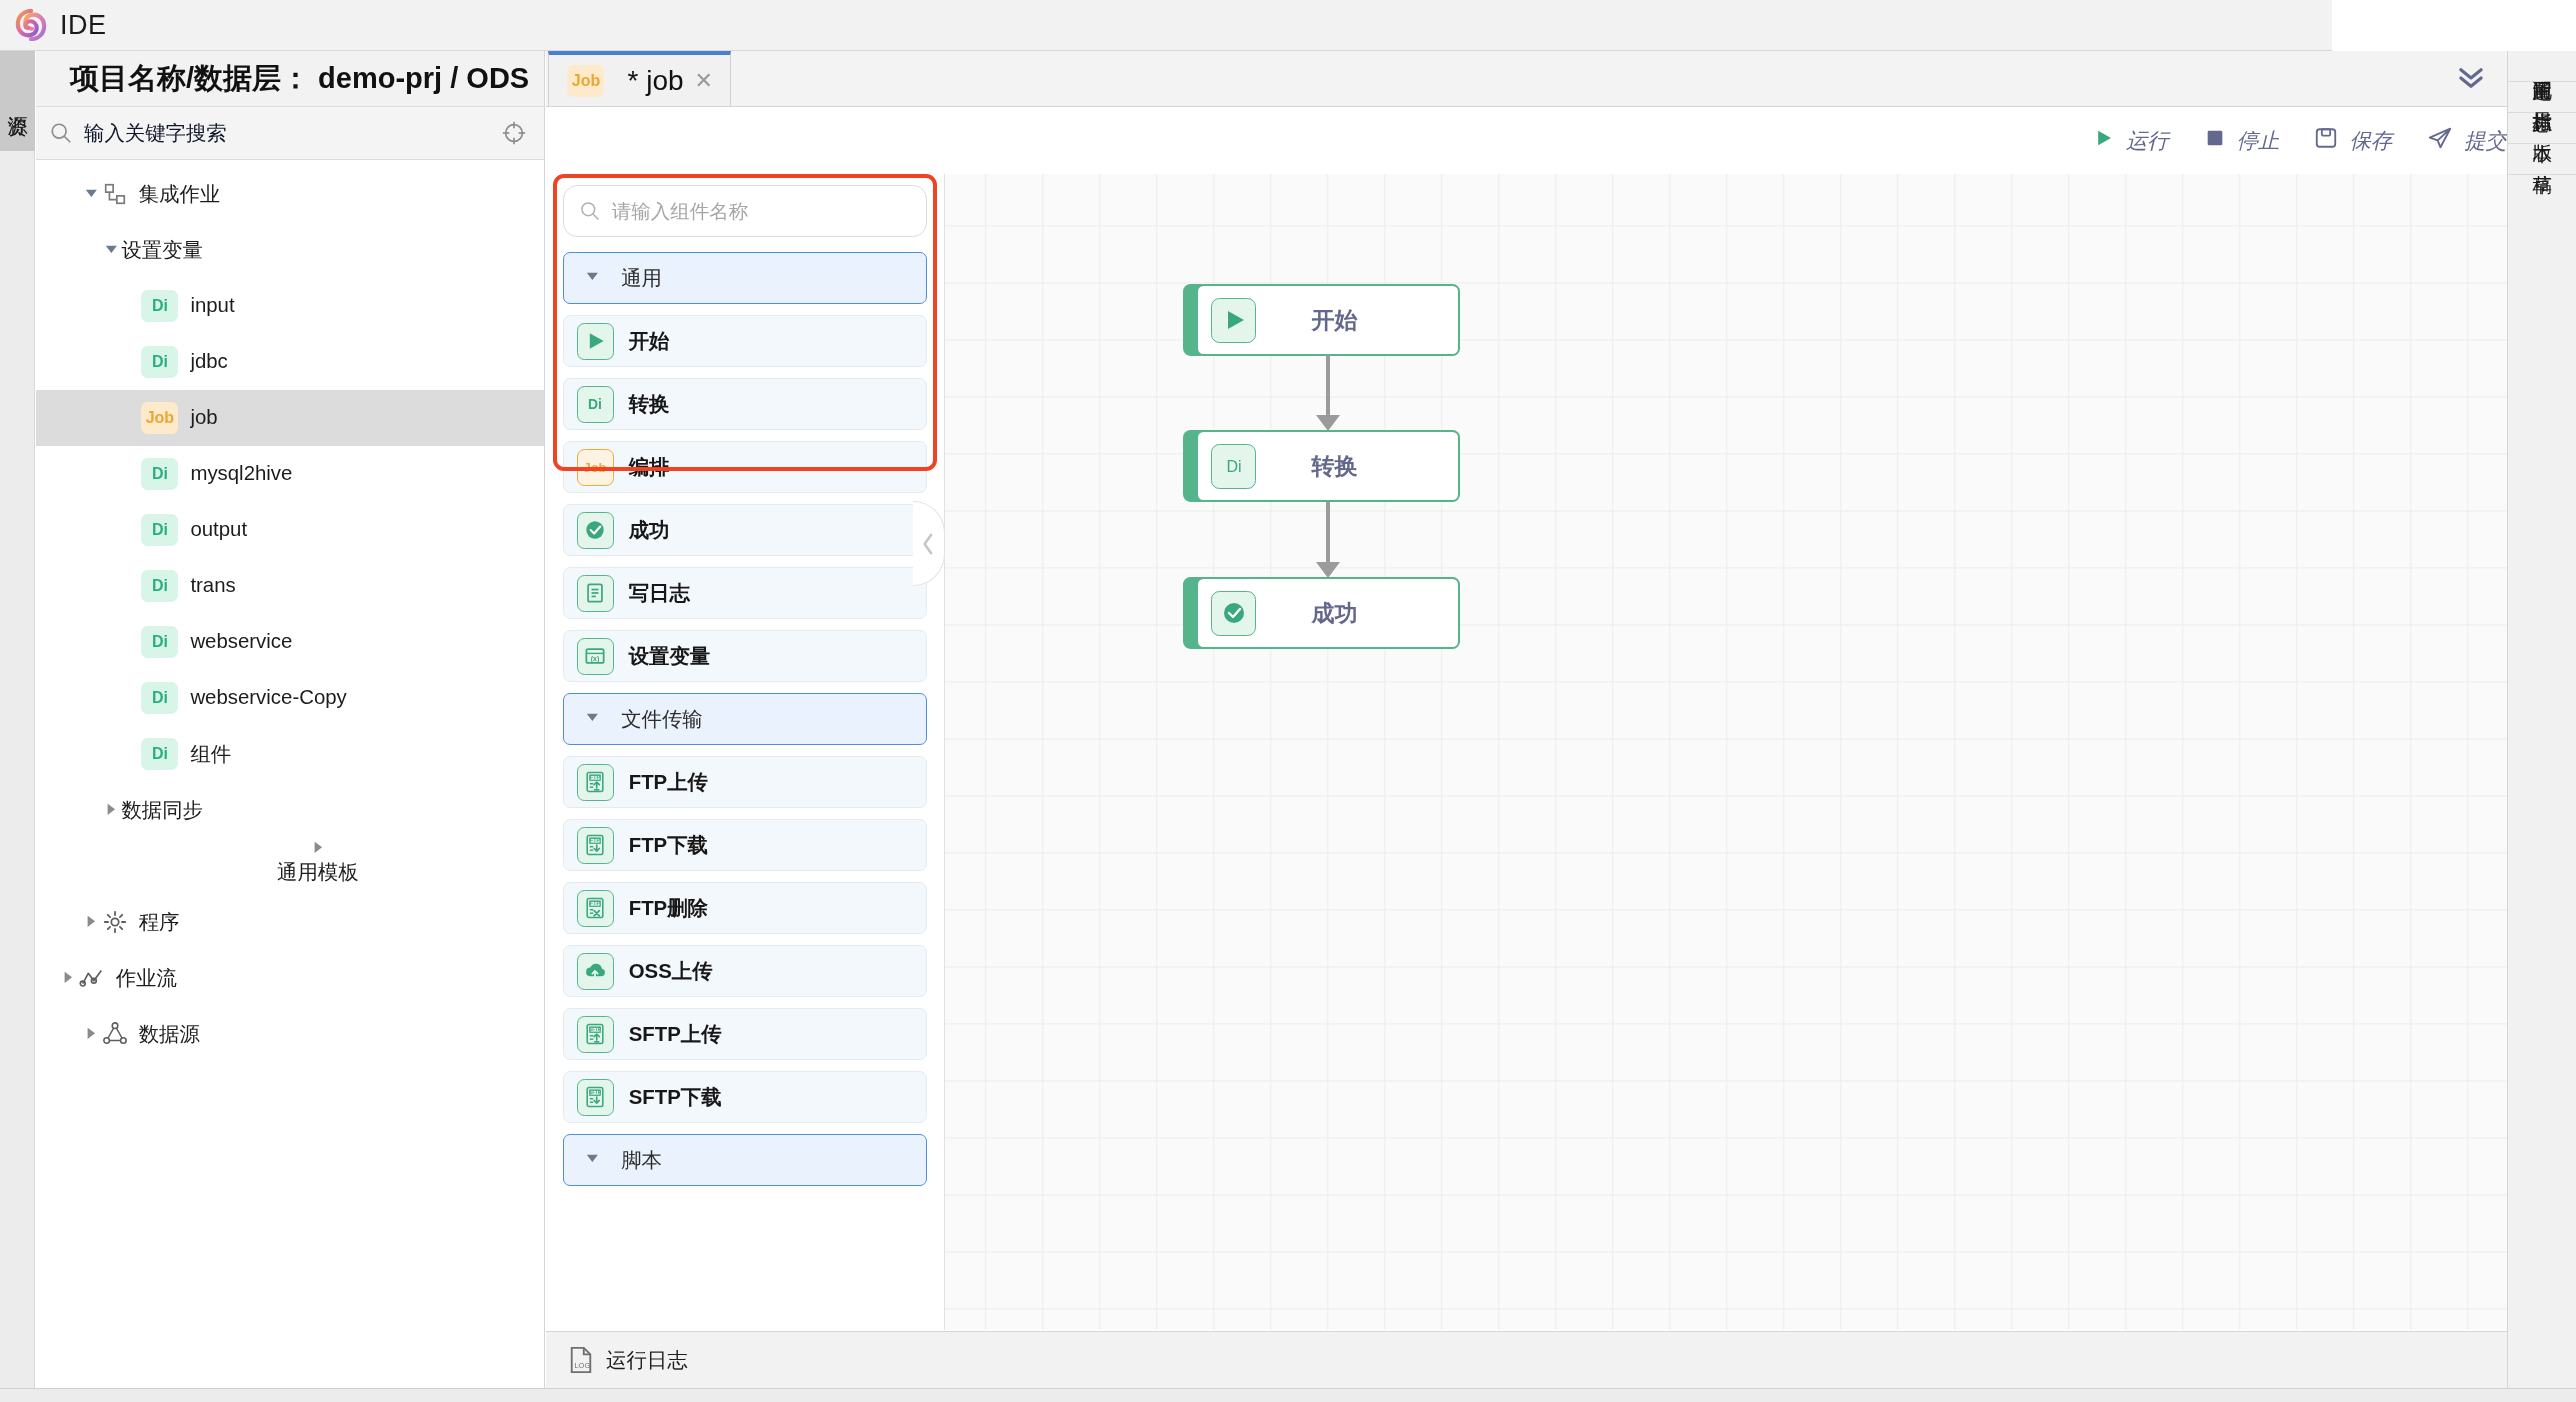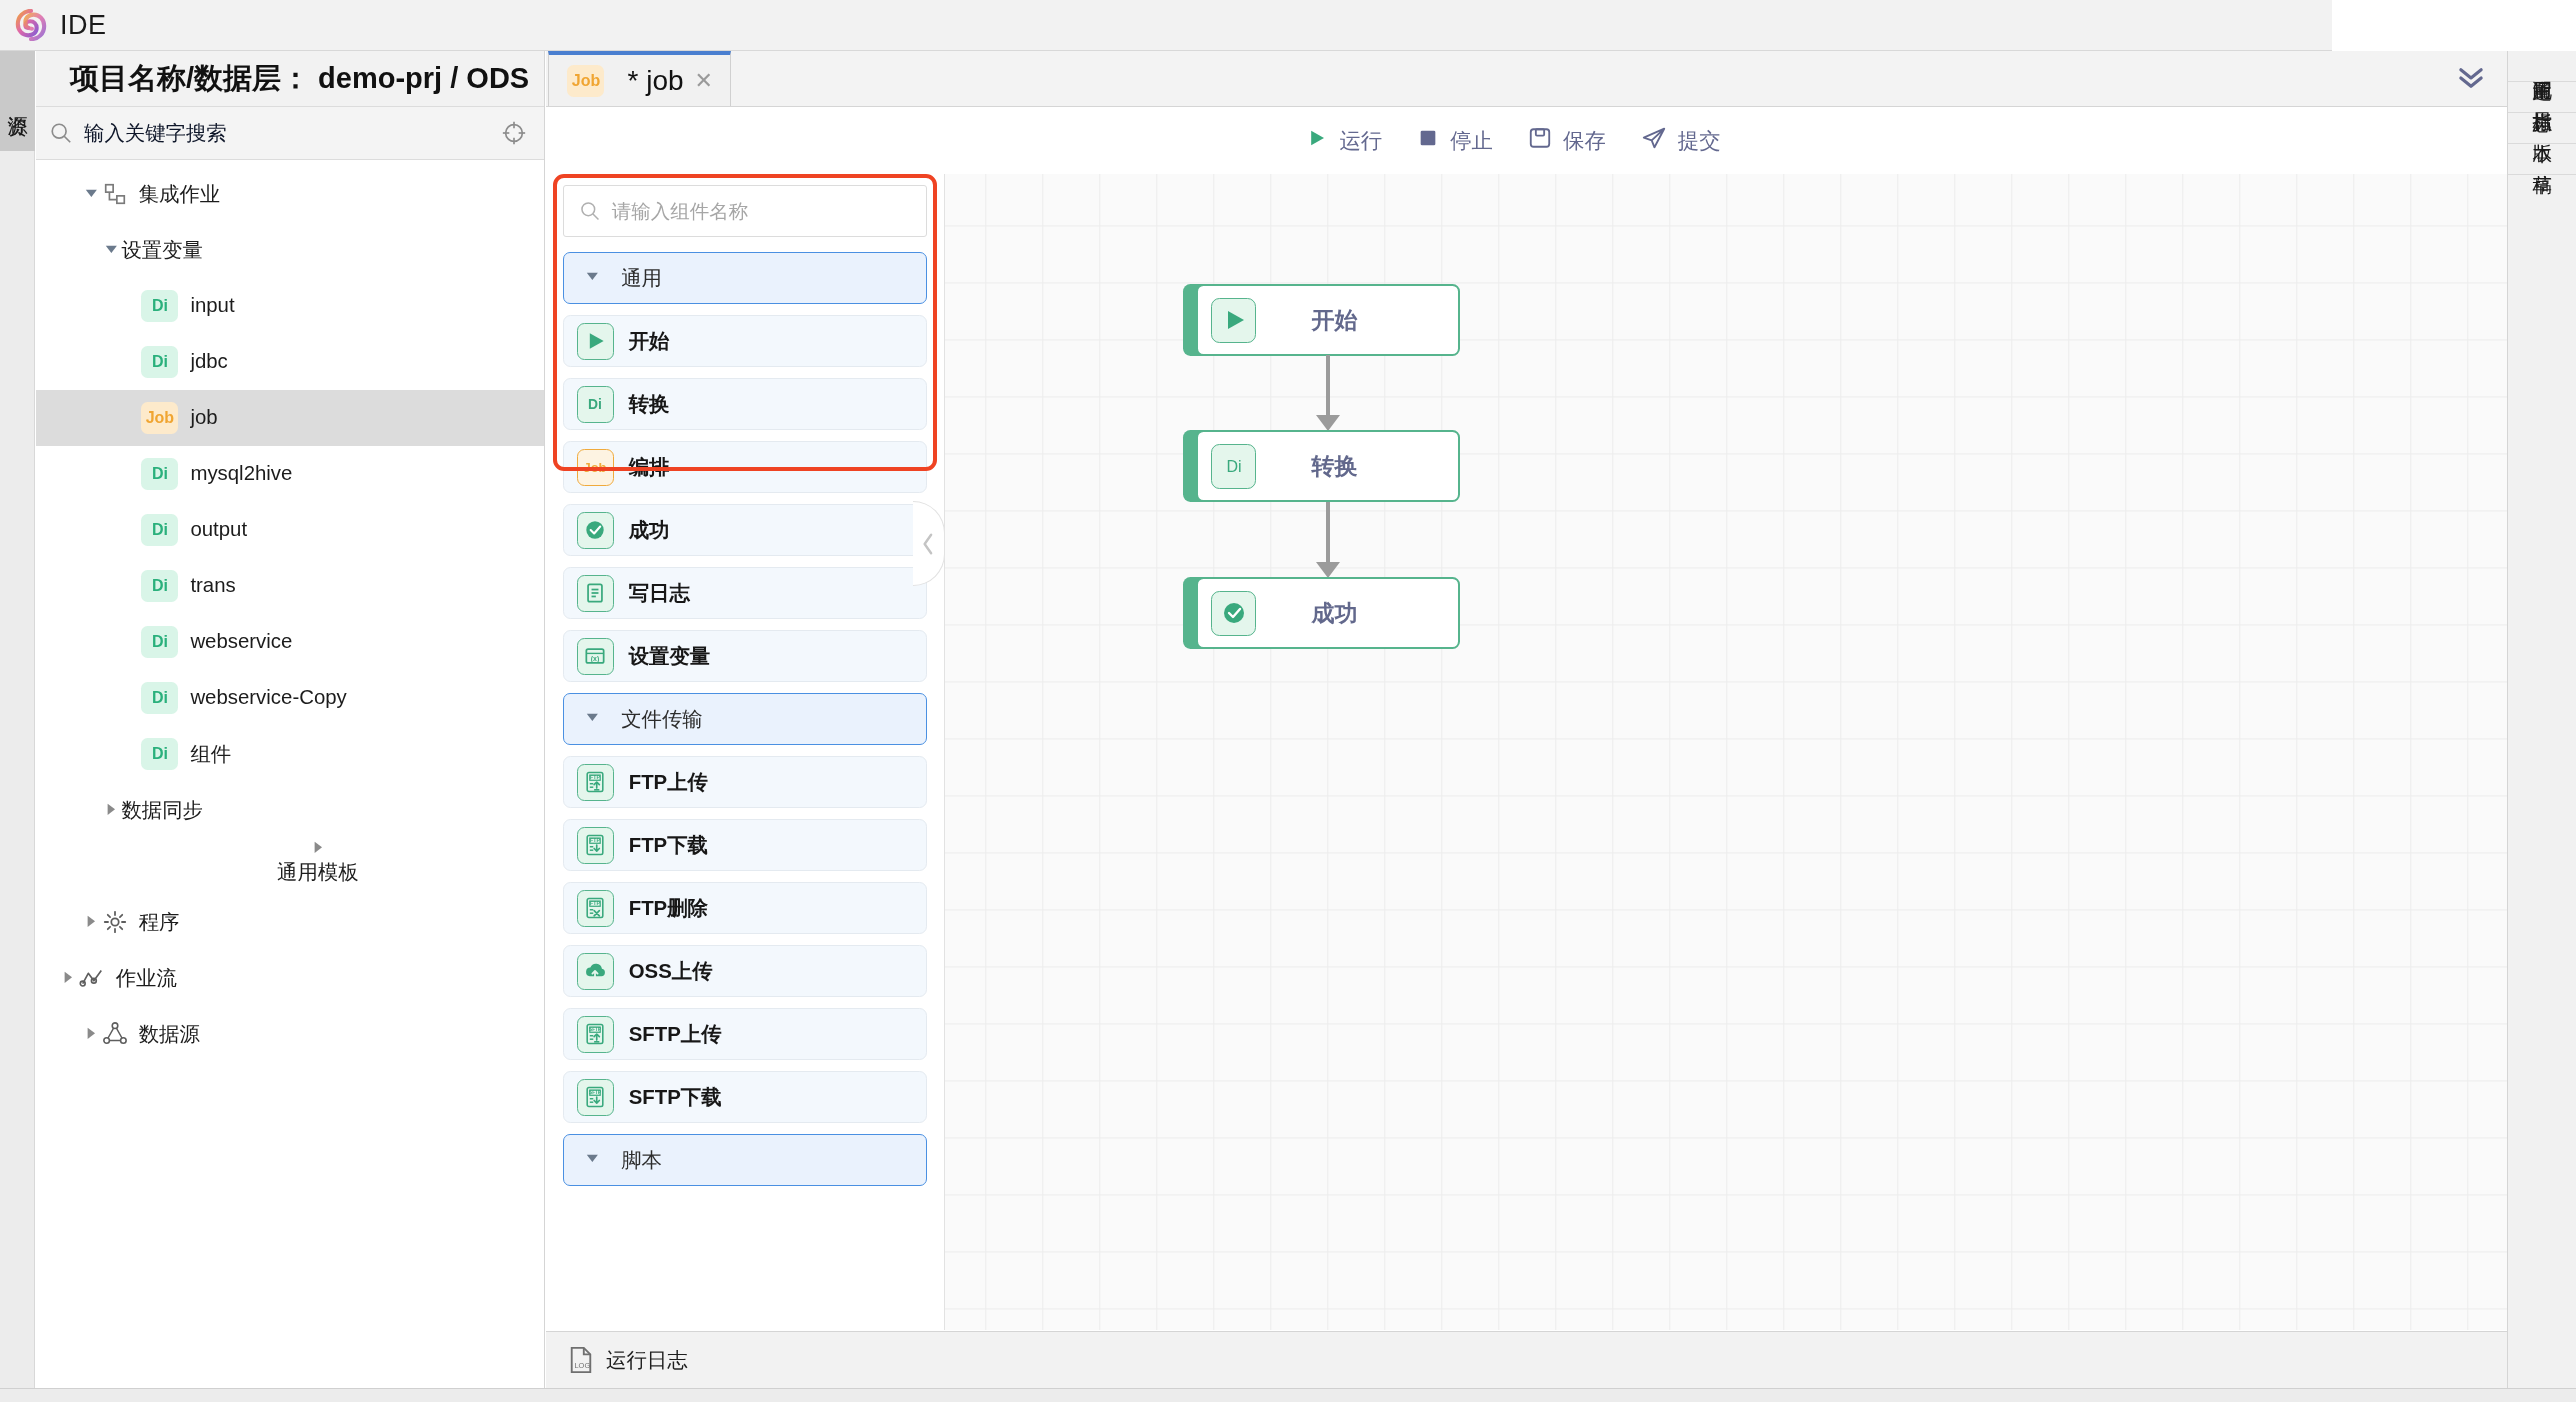--- a/index.html
+++ b/index.html
@@ -71,29 +71,29 @@
   .tabstrip { height:56px; background:#f3f3f3; border-bottom:0.9px solid #d5d5d5; display:flex; align-items:flex-end; position:relative; }
   .tab-active {
     height:55px; min-width:169px; background:#f1f1f1;
     border-top:4.6px solid #4a7fd0; border-left:0.9px solid #d0d0d0; border-right:0.9px solid #d0d0d0;
     display:flex; align-items:center; gap:11px; padding:0 16.7px 0 18.6px; margin-left:1.9px;
   }
   .tab-title { font-size:28px; color:#111; }
   .tab-close { font-size:22px; color:#9a9a9a; cursor:pointer; line-height:1; }
   .tabstrip-right { position:absolute; right:20.4px; top:15px; cursor:pointer; }
 
-  .toolbar { height:67px; display:flex; align-items:center; justify-content:center; padding-right:28px; gap:35px; background:#fff; }
+  .toolbar { height:67px; display:flex; align-items:center; justify-content:flex-end; gap:35px; background:#fff;font-style:italic; }
   .tb-btn { display:flex; align-items:center; gap:11px; color:#63688f; font-size:21.4px; cursor:pointer; }
 
   .workzone { position:absolute; left:0; right:0; top:123px; bottom:58px; display:flex; }
 
   
   .palette { width:399px; flex:0 0 399px; background:#fff; position:relative; border-right:0.9px solid #e2e2e2; }
   .palette-search {
-    margin:11px 16.7px 13px 16.7px; height:52px; border:0.9px solid #dcdcdc; border-radius:3px;
+    margin:11px 16.7px 13px 16.7px; height:52px; border:0.9px solid #dcdcdc; border-radius:14px;
     display:flex; align-items:center; gap:11px; padding-left:15px;
   }
   .palette-search span { font-size:19.5px; color:#a6a6a6; }
   .palette-list { position:absolute; left:0; right:0; top:78px; bottom:0; overflow:hidden; }
   .group-head {
     margin:0 16.7px 11px 16.7px; height:52px; background:#eaf2fd; border:0.9px solid #4a90e2;
     border-radius:7px; display:flex; align-items:center; gap:20.4px; padding-left:20.4px;
     font-size:20.4px; color:#2c2c2c; cursor:pointer;
   }
   .comp-item {

